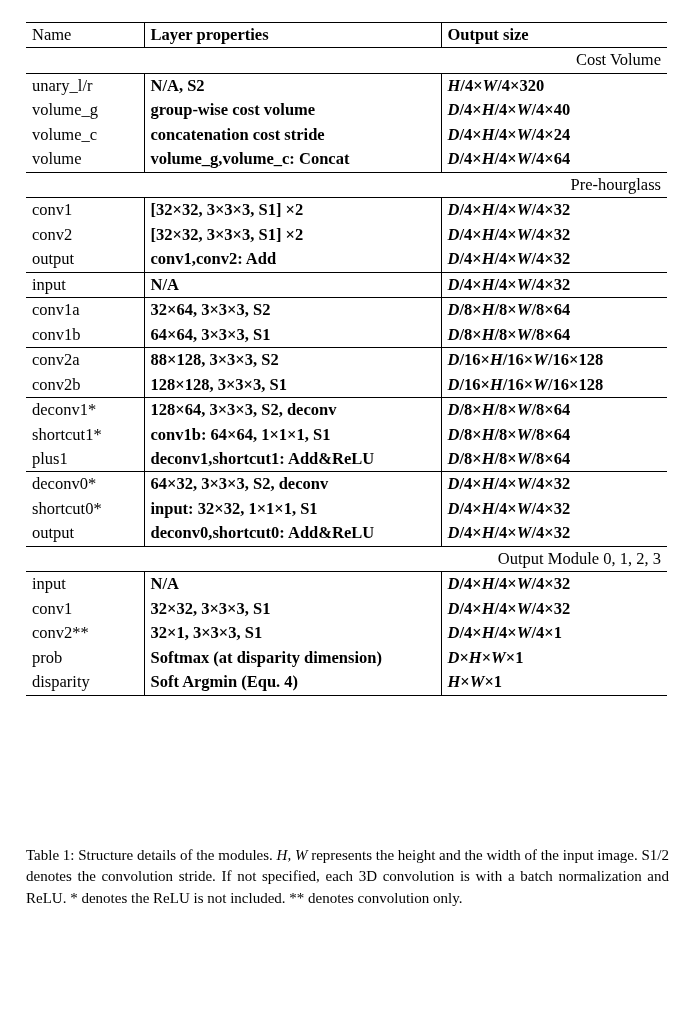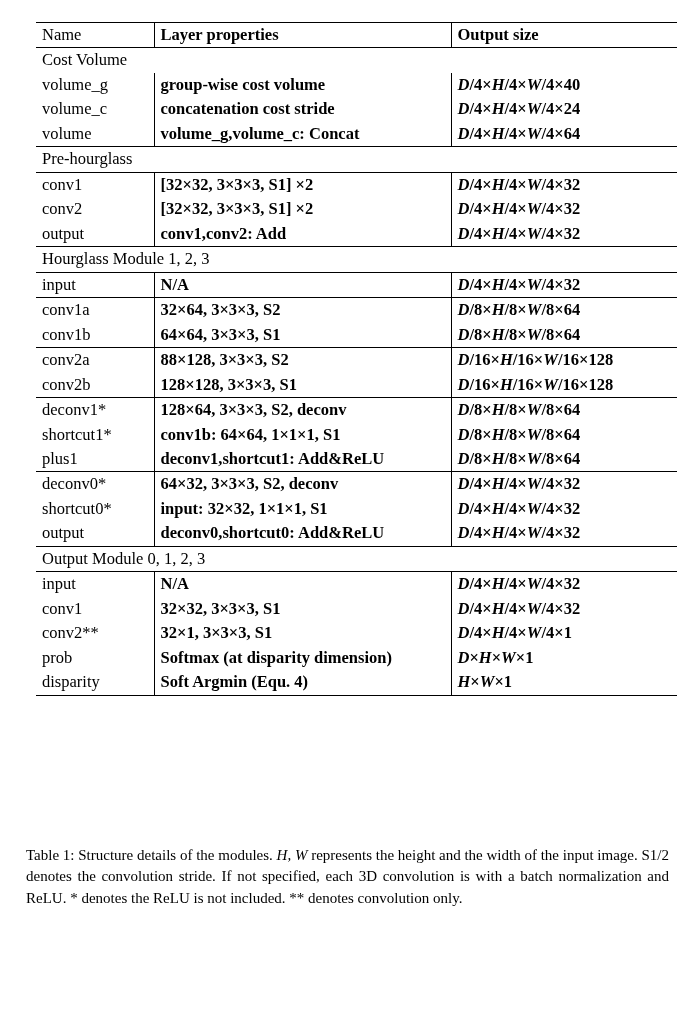--- a/index.html
+++ b/index.html
@@ -11,21 +11,21 @@
     width: 693px;
     height: 1024px;
     font-family: "Liberation Serif", serif;
     color: #000000;
     position: relative;
   }
   .page {
     width: 693px;
     height: 1024px;
     box-sizing: border-box;
-    padding: 22px 26px 0 36px;
+    padding: 22px 26px 0 26px;
   }
   table.structure {
     border-collapse: collapse;
     width: 641px;
     table-layout: fixed;
     font-size: 16.5px;
   }
   table.structure td {
     padding: 2px 6px 3px 6px;
     vertical-align: middle;
@@ -45,21 +45,21 @@
   tr.rule-bottom td {
     border-bottom: 1.6px solid #000;
     margin-top: 44px;
   }
   
   td.vsep {
     border-left: 0.9px solid #000;
     font-weight: bold;
   }
   .section-row td {
-    text-align: left;
+    text-align: right;
     padding-top: 3px;
     padding-bottom: 4px;
   }
   .frac {
     display: inline-block;
     position: relative;
     vertical-align: baseline;
     white-space: nowrap;
   }
   .frac .num {
@@ -99,20 +99,25 @@
     <tbody>
 
       <tr class="rule-top">
         <td>Name</td>
         <td class="vsep">Layer properties</td>
         <td class="vsep">Output size</td>
       </tr>
     <tr class="section-row rule-thin">
           <td colspan="3">Cost Volume</td>
         </tr>
+        <tr class="rule-thin">
+          <td>unary_l/r</td>
+          <td class="vsep">N/A, S2</td>
+          <td class="vsep"><span class="frac"><span class="num">H</span><span class="slash">/</span><span class="den">4</span></span><span>×</span><span class="frac"><span class="num">W</span><span class="slash">/</span><span class="den">4</span></span><span>×</span><span>320</span></td>
+        </tr>
         <tr class="">
           <td>volume_g</td>
           <td class="vsep">group-wise cost volume</td>
           <td class="vsep"><span class="frac"><span class="num">D</span><span class="slash">/</span><span class="den">4</span></span><span>×</span><span class="frac"><span class="num">H</span><span class="slash">/</span><span class="den">4</span></span><span>×</span><span class="frac"><span class="num">W</span><span class="slash">/</span><span class="den">4</span></span><span>×</span><span>40</span></td>
         </tr>
         <tr class="">
           <td>volume_c</td>
           <td class="vsep">concatenation cost stride</td>
           <td class="vsep"><span class="frac"><span class="num">D</span><span class="slash">/</span><span class="den">4</span></span><span>×</span><span class="frac"><span class="num">H</span><span class="slash">/</span><span class="den">4</span></span><span>×</span><span class="frac"><span class="num">W</span><span class="slash">/</span><span class="den">4</span></span><span>×</span><span>24</span></td>
         </tr>
@@ -131,23 +136,20 @@
         </tr>
         <tr class="">
           <td>conv2</td>
           <td class="vsep">[32×32, 3×3×3, S1] ×2</td>
           <td class="vsep"><span class="frac"><span class="num">D</span><span class="slash">/</span><span class="den">4</span></span><span>×</span><span class="frac"><span class="num">H</span><span class="slash">/</span><span class="den">4</span></span><span>×</span><span class="frac"><span class="num">W</span><span class="slash">/</span><span class="den">4</span></span><span>×</span><span>32</span></td>
         </tr>
         <tr class="">
           <td>output</td>
           <td class="vsep">conv1,conv2: Add</td>
           <td class="vsep"><span class="frac"><span class="num">D</span><span class="slash">/</span><span class="den">4</span></span><span>×</span><span class="frac"><span class="num">H</span><span class="slash">/</span><span class="den">4</span></span><span>×</span><span class="frac"><span class="num">W</span><span class="slash">/</span><span class="den">4</span></span><span>×</span><span>32</span></td>
-        </tr>
-        <tr class="section-row rule-thin">
-          <td colspan="3">Hourglass Module 1, 2, 3</td>
         </tr>
         <tr class="rule-thin">
           <td>input</td>
           <td class="vsep">N/A</td>
           <td class="vsep"><span class="frac"><span class="num">D</span><span class="slash">/</span><span class="den">4</span></span><span>×</span><span class="frac"><span class="num">H</span><span class="slash">/</span><span class="den">4</span></span><span>×</span><span class="frac"><span class="num">W</span><span class="slash">/</span><span class="den">4</span></span><span>×</span><span>32</span></td>
         </tr>
         <tr class="rule-thin">
           <td>conv1a</td>
           <td class="vsep">32×64, 3×3×3, S2</td>
           <td class="vsep"><span class="frac"><span class="num">D</span><span class="slash">/</span><span class="den">8</span></span><span>×</span><span class="frac"><span class="num">H</span><span class="slash">/</span><span class="den">8</span></span><span>×</span><span class="frac"><span class="num">W</span><span class="slash">/</span><span class="den">8</span></span><span>×</span><span>64</span></td>

